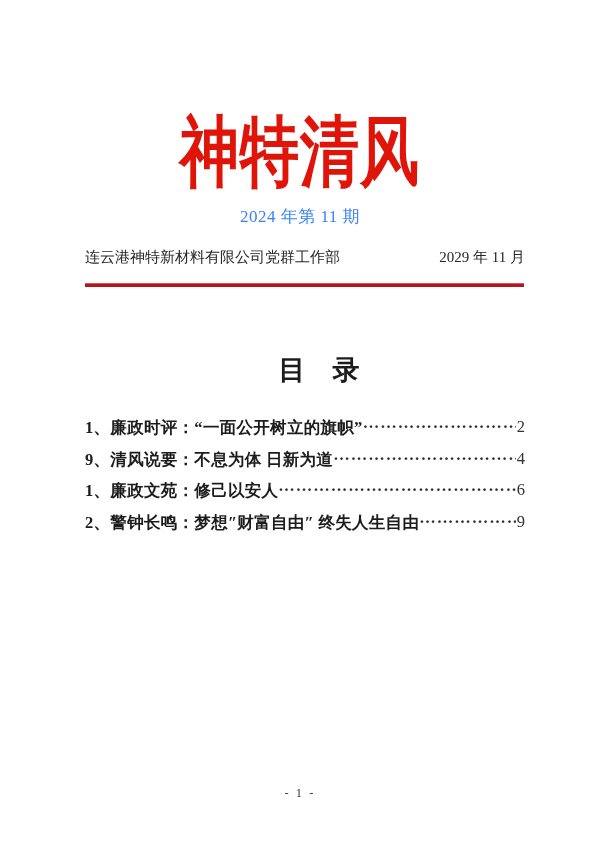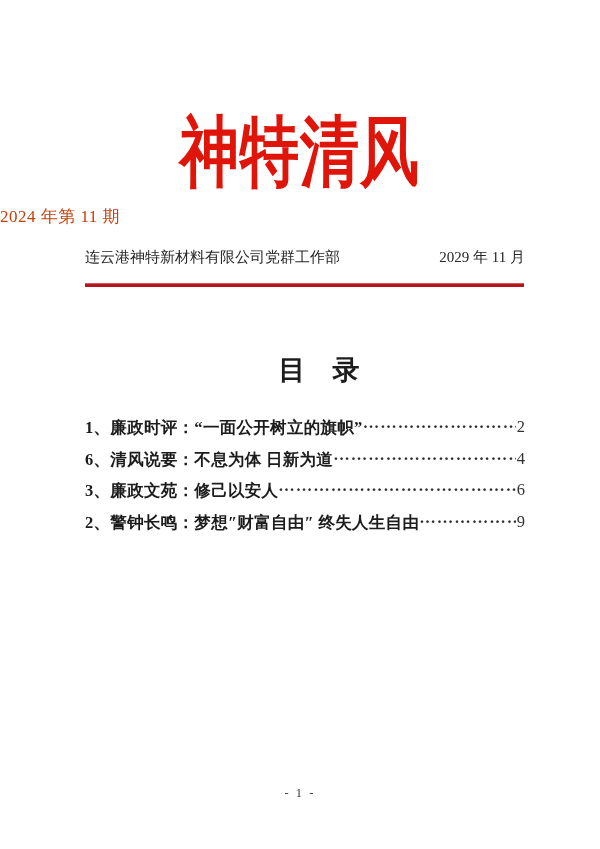--- a/index.html
+++ b/index.html
@@ -35,24 +35,24 @@
     display: inline-block;
     transform: scaleY(1.3);
     transform-origin: center center;
   }
   
   .issue-line {
     position: absolute;
     top: 204px;
     left: 0;
     width: 600px;
-    text-align: left;
+    text-align: center;
     font-size: 17px;
     line-height: 26px;
-    color: #c2410c;
+    color: #3b82f6;
     letter-spacing: 0.5px;
   }
   
   .pub-row {
     position: absolute;
     top: 247px;
     left: 85px;
     width: 440px;
     display: flex;
     justify-content: space-between;
@@ -153,26 +153,26 @@
 
   <div class="toc-heading">目　录</div>
 
   <div class="toc-list">
     <div class="toc-row">
         <span class="toc-label">1、廉政时评：“一面公开树立的旗帜”</span>
         <span class="dot-leader">……………………………………………………………………………………</span>
         <span class="toc-pagenum">2</span>
       </div>
       <div class="toc-row">
-        <span class="toc-label">6、清风说要：不息为体 日新为道</span>
+        <span class="toc-label">9、清风说要：不息为体 日新为道</span>
         <span class="dot-leader">……………………………………………………………………………………</span>
         <span class="toc-pagenum">4</span>
       </div>
       <div class="toc-row">
-        <span class="toc-label">3、廉政文苑：修己以安人</span>
+        <span class="toc-label">1、廉政文苑：修己以安人</span>
         <span class="dot-leader">……………………………………………………………………………………</span>
         <span class="toc-pagenum">6</span>
       </div>
       <div class="toc-row">
         <span class="toc-label">2、警钟长鸣：梦想″财富自由″ 终失人生自由</span>
         <span class="dot-leader">……………………………………………………………………………………</span>
         <span class="toc-pagenum">9</span>
       </div>
   </div>
 

